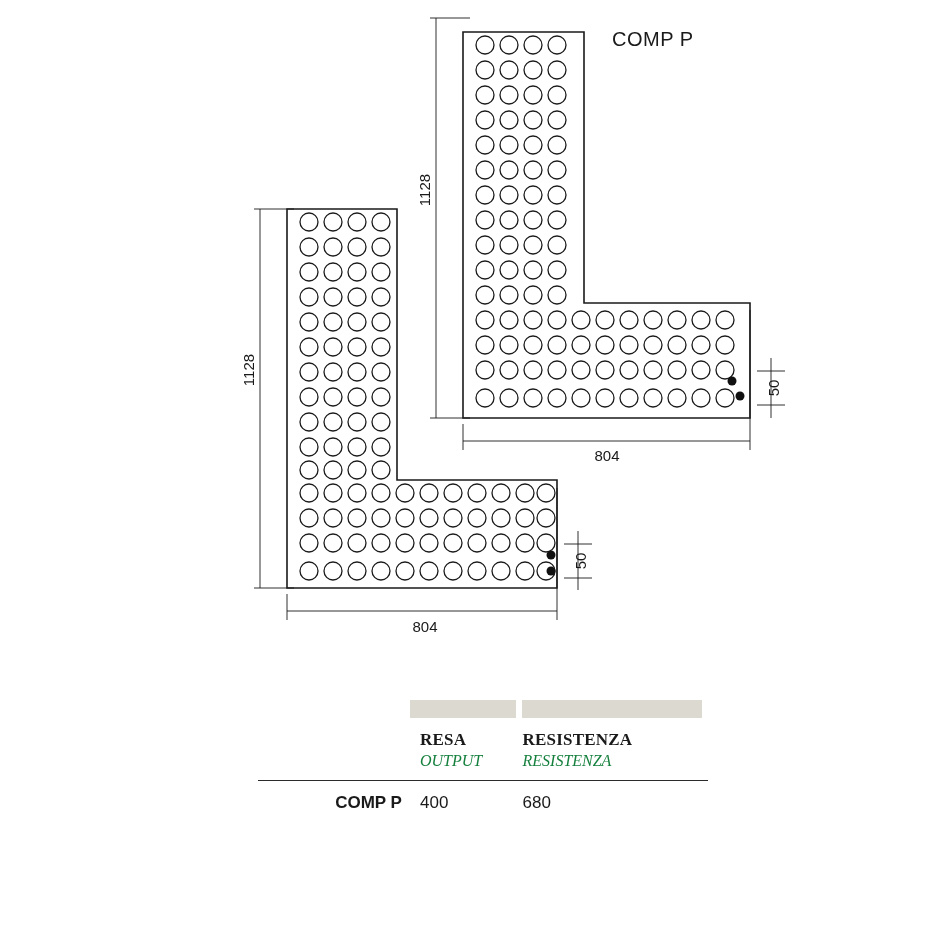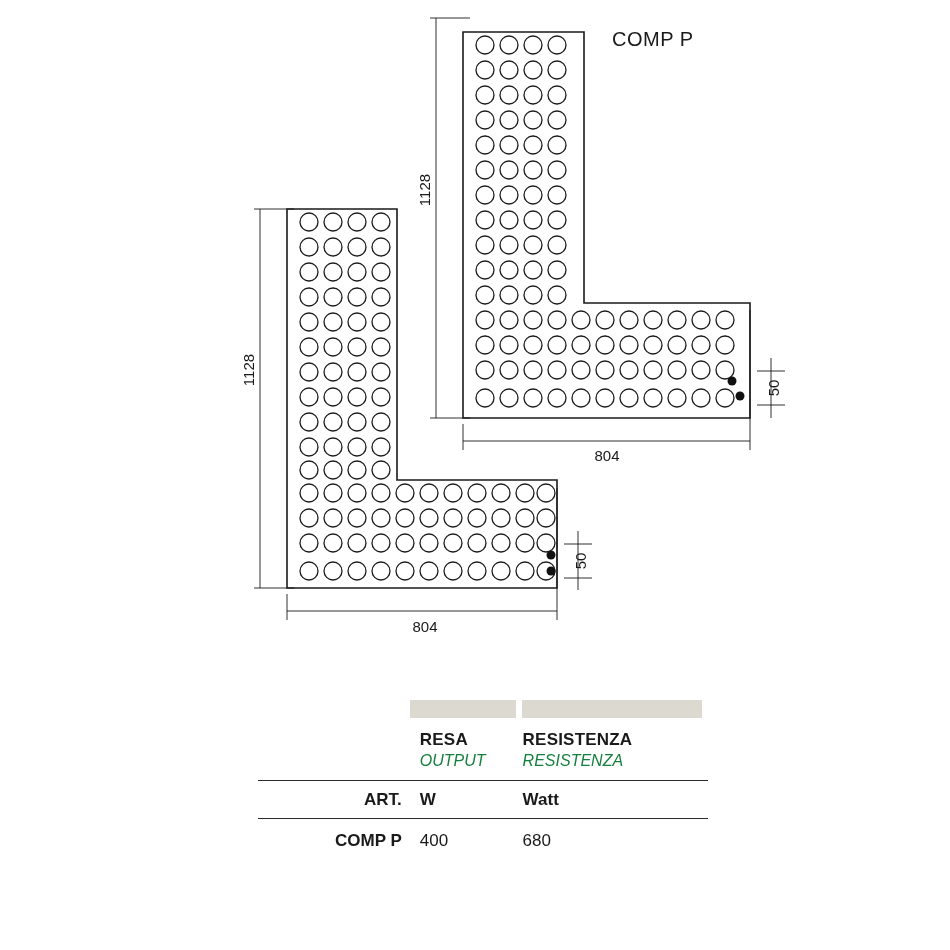--- a/index.html
+++ b/index.html
@@ -27,21 +27,21 @@
     padding:0;
     vertical-align:bottom;
     font-size:17px;
   }
   .c-art{width:152px;text-align:right;padding-right:18px;}
   .c-out{width:106px;}
   .c-res{width:192px;margin-top:44px;}
   .hdr-cell{padding-top:12px;padding-bottom:10px;}
   .hdr-main{font-weight:bold;font-size:17px;letter-spacing:.2px;}
   .hdr-sub{font-style:italic;font-size:16px;color:#15803d;margin-top:2px;}
-  .rule td{border-bottom:1px solid #2b2b2b;}
+  .rule td{border-bottom:1px solid #2b2b2b;font-family:Liberation Serif, serif;}
   .unit-row td{padding-top:9px;padding-bottom:8px;font-weight:bold;font-size:17px;}
   .val-row td{padding-top:12px;padding-bottom:6px;font-size:17px;}
   .val-row .c-art{font-weight:bold;}
   .label-comp{
     position:absolute;left:612px;top:28px;
     font-size:20px;letter-spacing:.5px;
   }
   .dim{font-size:15px;}
 </style>
 </head>
@@ -308,25 +308,20 @@
         <td class="c-art hdr-cell"></td>
         <td class="c-out hdr-cell">
           <div class="hdr-main">RESA</div>
           <div class="hdr-sub">OUTPUT</div>
         </td>
         <td class="c-res hdr-cell">
           <div class="hdr-main">RESISTENZA</div>
           <div class="hdr-sub">RESISTENZA</div>
         </td>
       </tr>
-      <tr class="unit-row rule">
-        <td class="c-art">ART.</td>
-        <td class="c-out">W</td>
-        <td class="c-res">Watt</td>
-      </tr>
       <tr class="val-row">
         <td class="c-art">COMP P</td>
         <td class="c-out">400</td>
         <td class="c-res">680</td>
       </tr>
     </tbody>
       </table>
   </div>
 
 </div>

